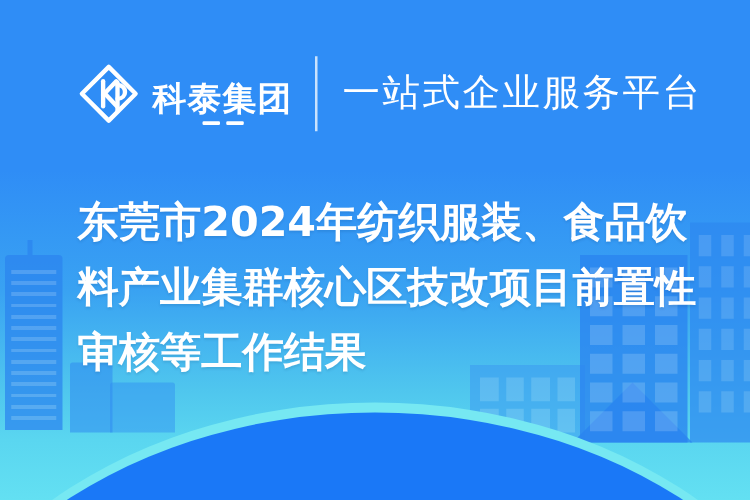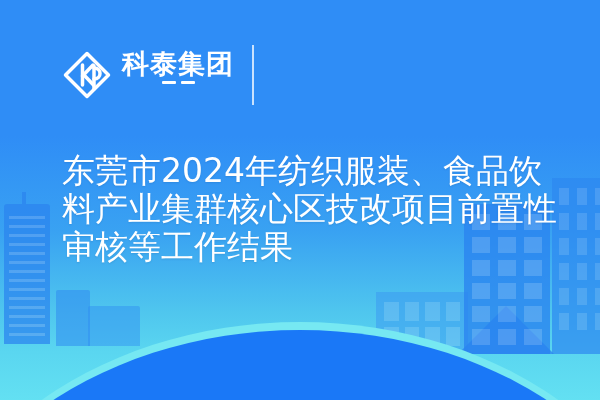--- a/index.html
+++ b/index.html
@@ -115,21 +115,21 @@
     grid-template-rows:repeat(2,1fr); gap:6px;
   }
   .blk-r1 .grid i{background:rgba(255,255,255,.26); display:block;}
 
   
   .header{
     position:absolute; left:0; top:38px; width:600px; height:74px;
     display:flex; align-items:center;
   }
   .logo-wrap{
-    display:flex; align-items:flex-start;
+    display:flex; align-items:flex-end;
     margin-left:62px;
   }
   .logo-mark{
     width:50px; height:50px;
     flex:0 0 auto;
     margin-right:10px;
   }
   .logo-text{
     display:flex; flex-direction:column;
     align-items:center; justify-content:center;
@@ -169,22 +169,22 @@
     font-family:"DejaVu Sans","Liberation Sans",sans-serif;
   }
 
   
   .title{
     position:absolute;
     left:62px; top:152px;
     width:510px;
     color:#fff;
     font-size:33px;
-    font-weight:400;
-    line-height:38px;
+    font-weight:700;
+    line-height:52px;
     letter-spacing:0px;
     font-family:"DejaVu Sans","Liberation Sans",sans-serif;
     text-shadow:0 1px 2px rgba(0,40,90,.12);
   }
 </style>
 </head>
 <body>
 
 <div id="banner">
 
@@ -280,18 +280,19 @@
         <div class="logo-en-row">
           <span class="dash"></span>
           <span class="dash"></span>
         </div>
       </div>
     </div>
 
     <div class="vdivider"></div>
 
     <div class="tagline">
+      <div class="tag-1">一站式企业服务平台</div>
     </div>
   </div>
 
   <div class="title">东莞市2024年纺织服装、食品饮料产业集群核心区技改项目前置性审核等工作结果</div>
 
 </div>
 
 </body></html>

